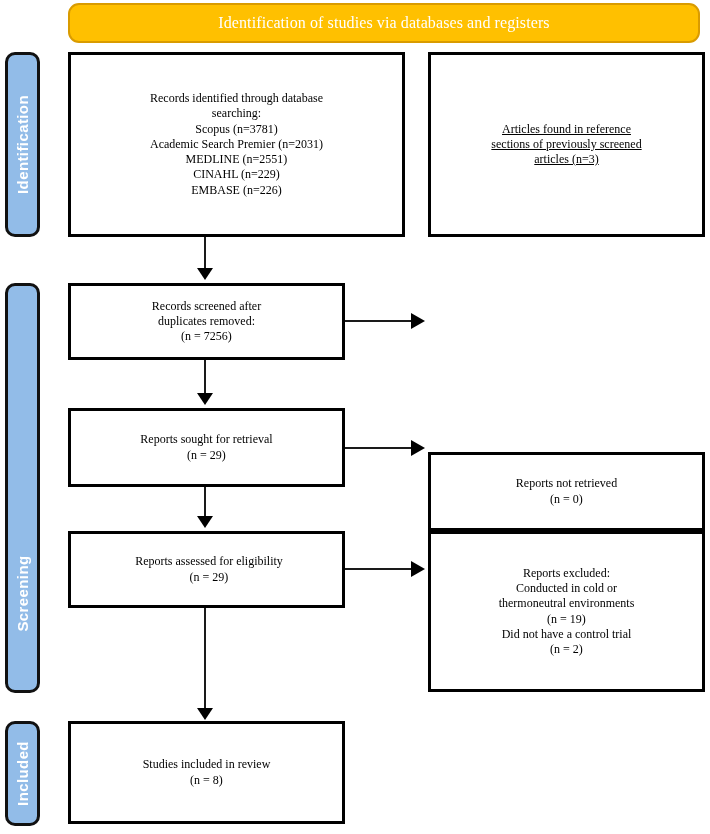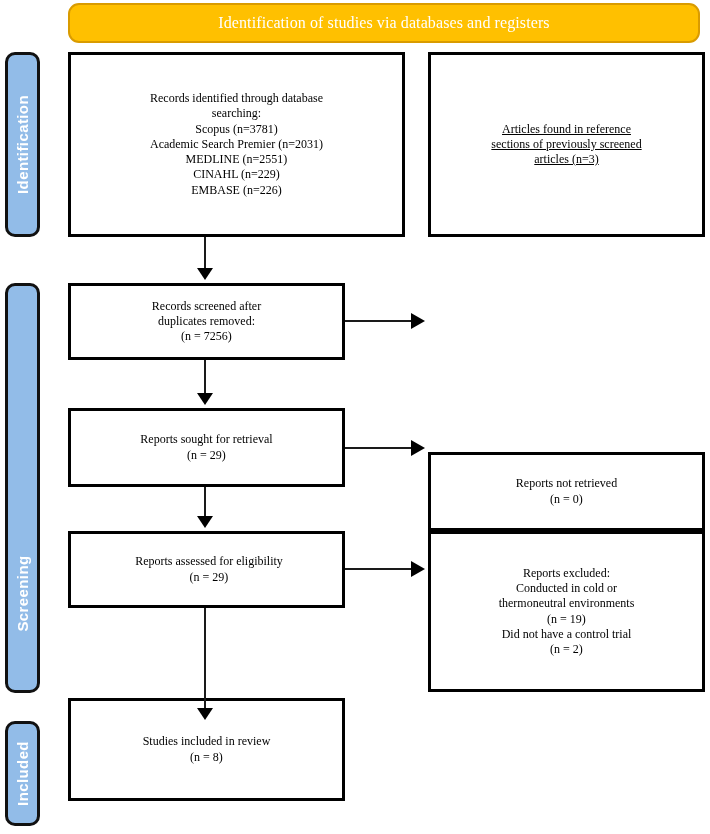--- a/index.html
+++ b/index.html
@@ -86,21 +86,21 @@
     line-height: 1.27;
     color: #000000;
     white-space: pre-line;
   }
 
   
   .box.b-records-identified { left: 68px;  top: 52px;  width: 337px; height: 185px; }
   .box.b-records-screened   { left: 68px;  top: 283px; width: 277px; height: 77px; }
   .box.b-reports-sought     { left: 68px;  top: 408px; width: 277px; height: 79px; }
   .box.b-reports-assessed   { left: 68px;  top: 531px; width: 277px; height: 77px; padding-left: 13px; }
-  .box.b-studies-included   { left: 68px;  top: 698px; width: 277px; height: 103px; }
+  .box.b-studies-included   { left: 68px;  top: 721px; width: 277px; height: 103px; }
 
   
   .box.b-articles-reference { left: 428px; top: 52px;  width: 277px; height: 185px; text-decoration: underline; }
   .box.b-records-excluded   { left: 428px; top: 283px; width: 277px; height: 77px; }
   .box.b-reports-not-retr   { left: 428px; top: 408px; width: 277px; height: 79px; margin-top: 44px; }
   .box.b-reports-excluded   { left: 428px; top: 531px; width: 277px; height: 161px; }
 
   
   .vline {
     position: absolute;

